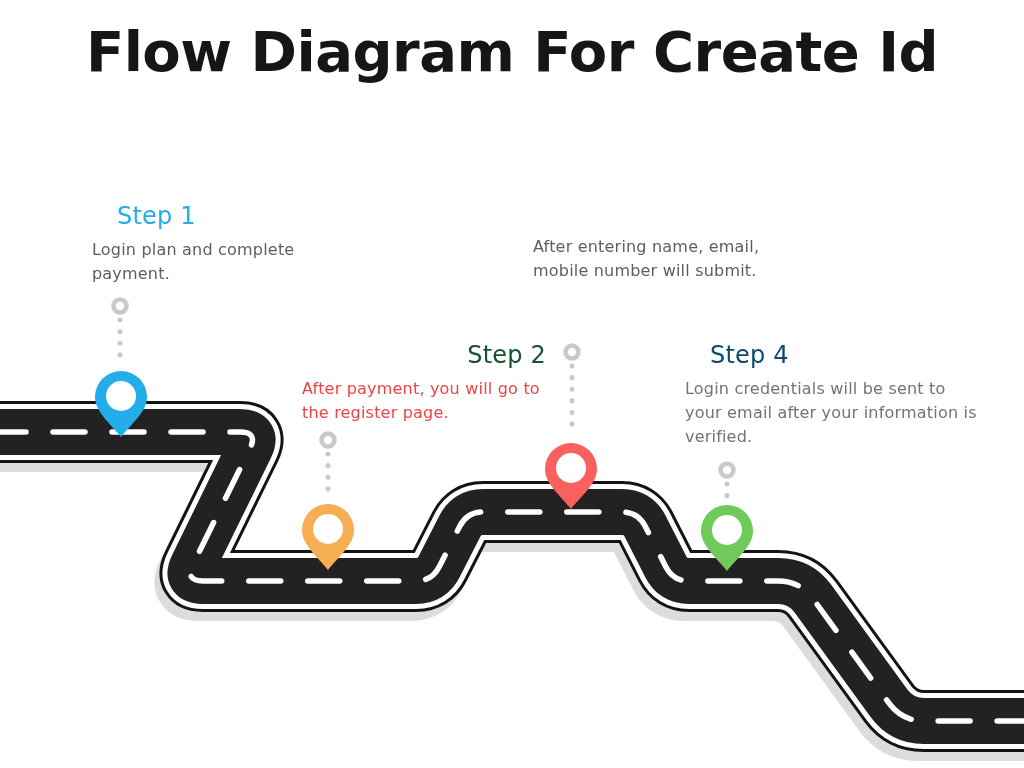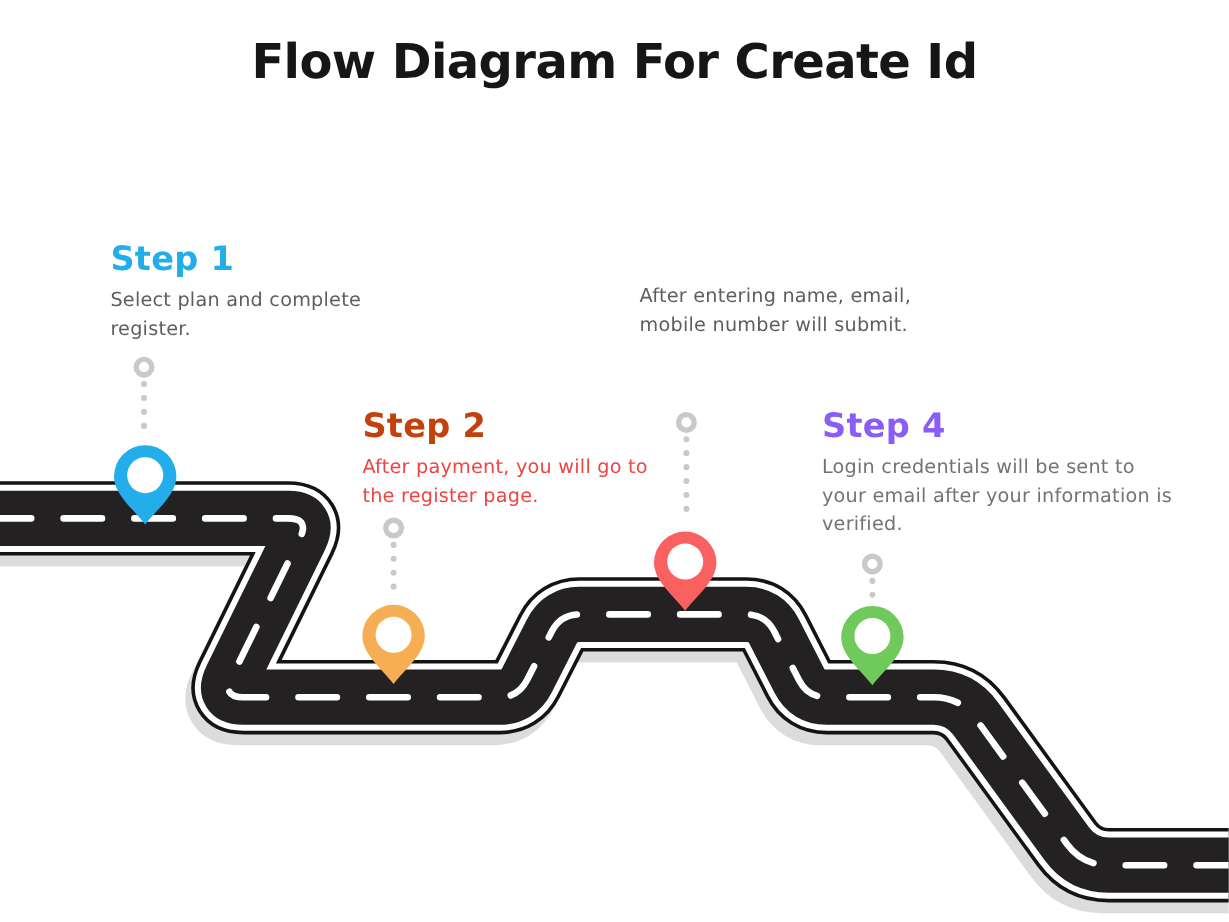--- a/index.html
+++ b/index.html
@@ -7,35 +7,36 @@
   body { background: #ffffff; position: relative; font-family: "DejaVu Sans", sans-serif; }
 
   .canvas { position: absolute; inset: 0; width: 1024px; height: 768px; }
 
   .page-title {
     position: absolute;
     top: 24px; left: 0; width: 1024px;
     text-align: center;
     font-family: "DejaVu Sans", sans-serif;
     font-weight: 800;
-    font-size: 40px;
+    font-size: 56px;
     letter-spacing: -0.5px;
     line-height: 56px;
   }
 
   .road-svg { position: absolute; left: 0; top: 0; width: 1024px; height: 768px; }
 
   .step { position: absolute; }
   .step .step-head {
     font-family: "DejaVu Sans", sans-serif;
-    font-weight: 700;
-    font-size: 28px;
+    font-weight: 400;
+    font-size: 24px;
     line-height: 26px;
     margin-bottom: 9px;
     letter-spacing: 0.2px;
+    margin-left: 25px;
   }
   .step .step-desc {
     font-family: "DejaVu Sans", sans-serif;
     font-weight: 400;
     font-size: 16px;
     line-height: 24px;
     letter-spacing: 0.2px;
   }
   .step-1 { left: 92px;  top: 203px; width: 226px; }
   .step-2 { left: 302px; top: 342px; width: 244px; }
@@ -93,30 +94,30 @@
       <circle cx="727" cy="470" r="6.5" fill="#ffffff" stroke-width="4.5" stroke="#C9C9C9"></circle>
       <g transform="translate(727,530)">
         <path d="M 0 41 C -10 28 -26 16 -26 1 A 26 26 0 1 1 26 1 C 26 16 10 28 0 41 Z" fill="#70C95B"></path>
         <circle r="15" fill="#FFFFFF"></circle>
       </g>
     </g>
   </svg>
 
   <div class="step step-1">
     <div class="step-head" style="color: rgb(35, 173, 235);">Step 1</div>
-    <div class="step-desc" style="color: rgb(93, 94, 97);">Select plan and complete register.</div>
+    <div class="step-desc" style="color: rgb(93, 94, 97);">Login plan and complete payment.</div>
   </div>
 
   <div class="step step-2">
-    <div class="step-head" style="color: #c2410c;">Step 2</div>
+    <div class="step-head" style="color: #14532d; text-align: right;">Step 2</div>
     <div class="step-desc" style="color: #ef4444;">After payment, you will go to the register page.</div>
   </div>
 
   <div class="step step-3">
     <div class="step-desc" style="color: rgb(93, 94, 97);">After entering name, email, mobile number will submit.</div>
   </div>
 
   <div class="step step-4">
-    <div class="step-head" style="color: #8b5cf6;">Step 4</div>
+    <div class="step-head" style="color: #0c4a6e;">Step 4</div>
     <div class="step-desc" style="color: #737373;">Login credentials will be sent to your email after your information is verified.</div>
   </div>
 
 </div>
 
 </body></html>

